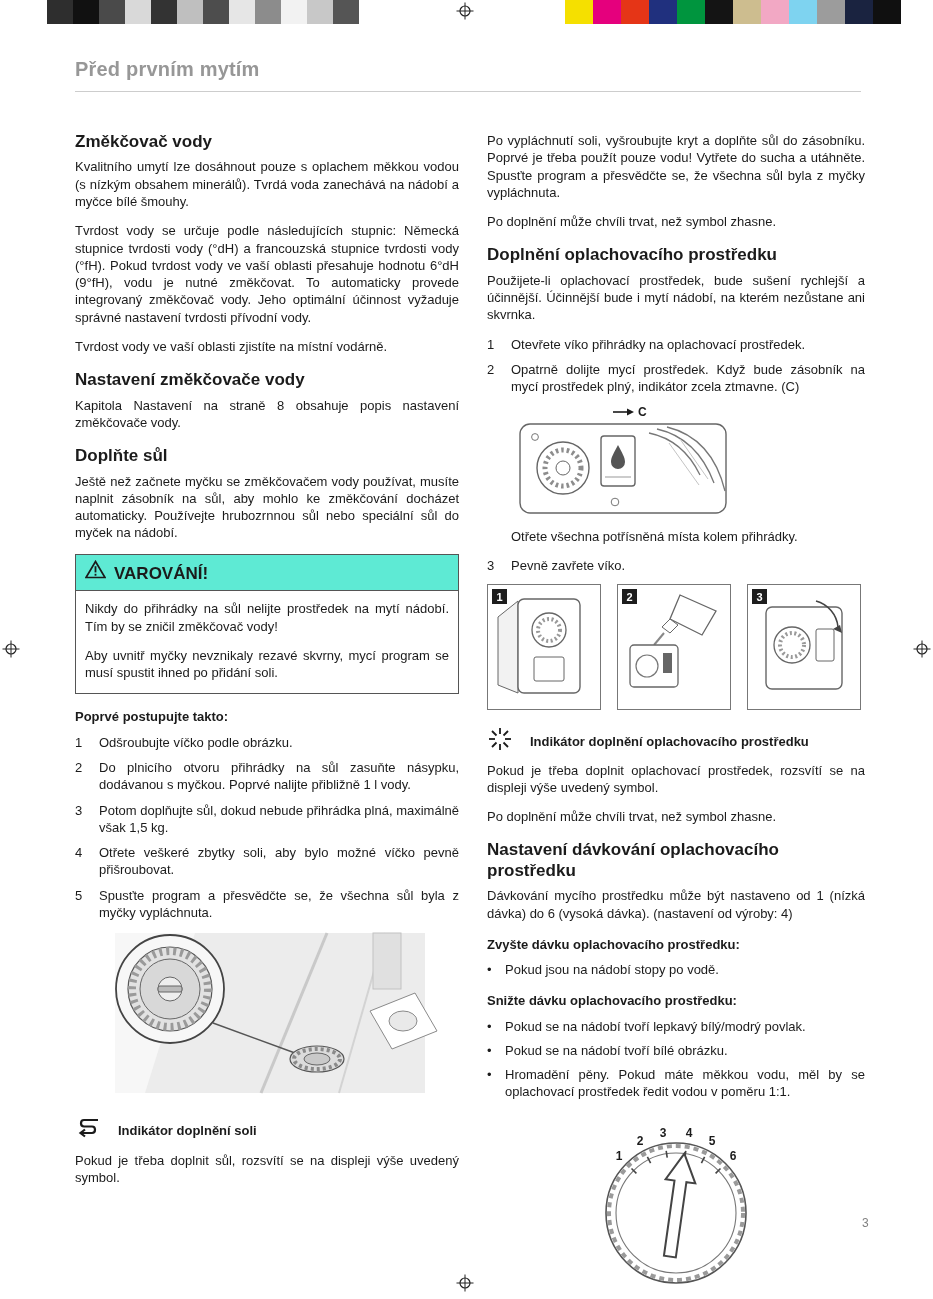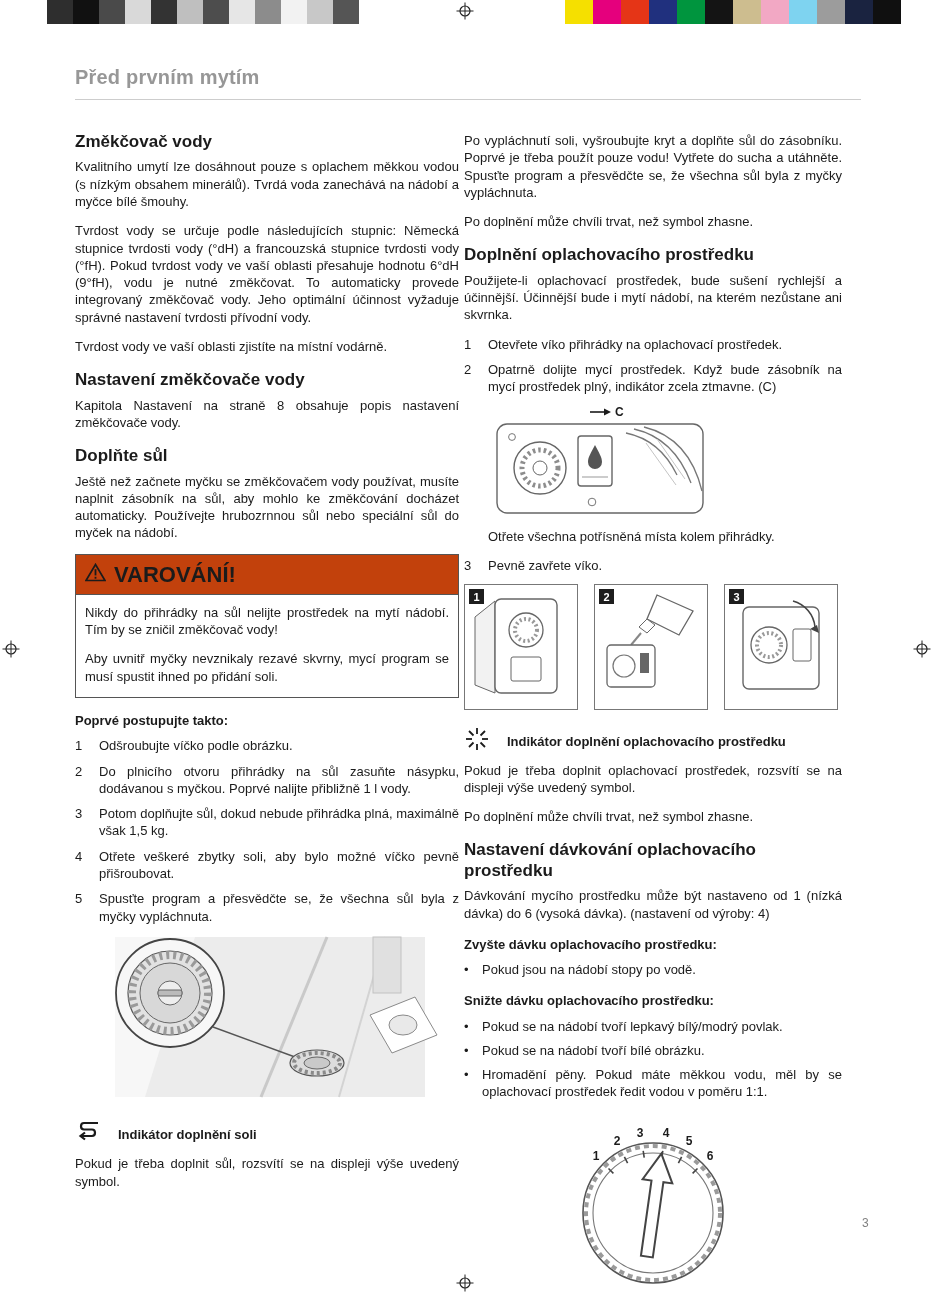--- a/index.html
+++ b/index.html
@@ -6,35 +6,35 @@
   .page{position:relative;width:933px;height:1299px;background:#fff;margin:0 auto;
         font-family:"Liberation Sans",sans-serif;color:#1b1b1b;overflow:hidden;}
   
   .cal{position:absolute;top:0;display:flex;height:24px;}
   .cal-gs{left:47px;}
   .cal-co{left:565px;}
   .cal-sq{width:26px;height:24px;}
   .cal-co .cal-sq{width:28px;}
   .regmark{position:absolute;width:18px;height:18px;}
   
-  .header{position:absolute;left:75px;top:66px;width:786px;}
+  .header{position:absolute;left:75px;top:58px;width:786px;}
   .header h1{margin:0;font-size:20px;font-weight:bold;color:#979797;letter-spacing:.2px;}
   .header .rule{border-bottom:1px solid #cdcdcd;margin-top:10px;}
   
   .col{position:absolute;top:132px;font-size:13px;line-height:1.33;}
   .col-left{left:75px;width:384px;}
-  .col-right{left:464px;width:378px;}
+  .col-right{left:487px;width:378px;}
   h2.section{font-size:17px;font-weight:bold;margin:15px 0 6px;line-height:1.2;}
   h2.first{margin-top:0;}
   p{margin:0 0 12px;text-align:justify;}
   .lead{font-weight:bold;margin:14px 0 8px;}
   
   .warning{border:1.5px solid #555;margin:4px 0 10px;}
-  .warning-head{background:#c2410c;border-bottom:1.5px solid #555;padding:5px 9px;
-                font-size:22px;font-weight:bold;display:flex;align-items:flex-start;gap:8px;}
+  .warning-head{background:#5eead4;border-bottom:1.5px solid #555;padding:5px 9px;
+                font-size:17px;font-weight:bold;display:flex;align-items:flex-end;gap:8px;}
   .warning-body{padding:9px 9px 0;}
   
   .steps{margin:2px 0 6px;}
   .step{display:flex;margin-bottom:8px;}
   .step-num{width:24px;flex:none;}
   .step-text{flex:1;text-align:justify;}
   .bullet{display:flex;margin-bottom:7px;}
   .bullet-dot{width:18px;flex:none;}
   .bullet-text{flex:1;text-align:justify;}
   

